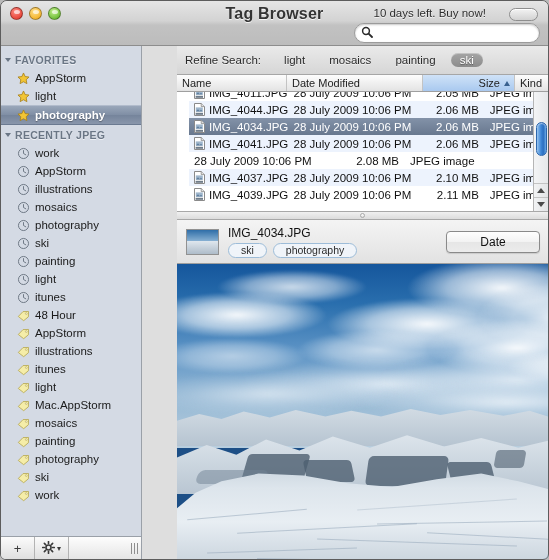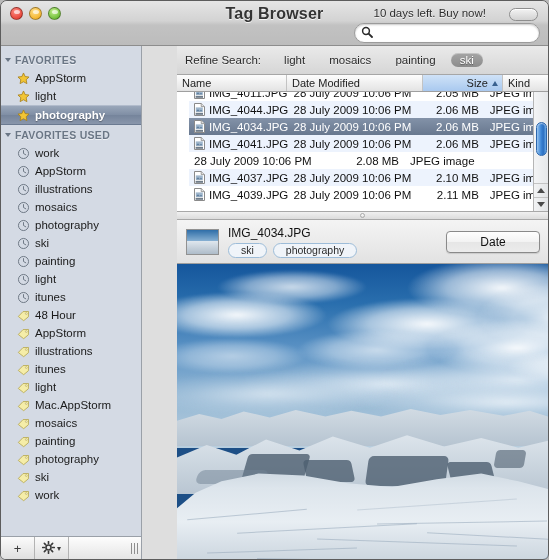--- a/index.html
+++ b/index.html
@@ -277,21 +277,21 @@
   }
   .sort-arrow {
     width: 0; height: 0;
     border-left: 3.5px solid transparent;
     border-right: 3.5px solid transparent;
     border-bottom: 5px solid #39618f;
     margin-left: 4px;
   }
   .c-name { width: 110px; }
   .c-date { width: 136px; }
-  .c-size { width: 80px; text-align: right; }
+  .c-size { width: 92px; text-align: right; }
   .c-kind { flex: 1 1 auto; border-right: 0; }
 
   #rows-viewport {
     flex: 1 1 auto;
     overflow: hidden;
     position: relative;
   }
   #rows-inner { position: absolute; top: -8px; left: 12px; right: 0; }
   .row {
     display: flex;
@@ -522,21 +522,21 @@
             <span>light</span>
           </div>
           <div class="side-item selected">
             <svg class="ico" viewBox="0 0 16 16">
               <polygon points="8,1.2 10,5.6 14.8,6.2 11.3,9.5 12.2,14.3 8,12 3.8,14.3 4.7,9.5 1.2,6.2 6,5.6" fill="#f2c535" stroke="#a8801a" stroke-width="1"></polygon>
             </svg>
             <span>photography</span>
           </div>
           <div class="group-header">
             <span class="disclosure"></span>
-            <span>FAVORITES USED</span>
+            <span>RECENTLY JPEG</span>
           </div>
           <div class="side-item">
             <svg class="ico" viewBox="0 0 16 16">
               <circle cx="8" cy="8" r="6.2" fill="none" stroke="#6d7784" stroke-width="1.2"></circle>
               <path d="M8 4.4 V8 L10.8 9.6" fill="none" stroke="#6d7784" stroke-width="1.2" stroke-linecap="round"></path>
             </svg>
             <span>work</span>
           </div>
           <div class="side-item">
             <svg class="ico" viewBox="0 0 16 16">

